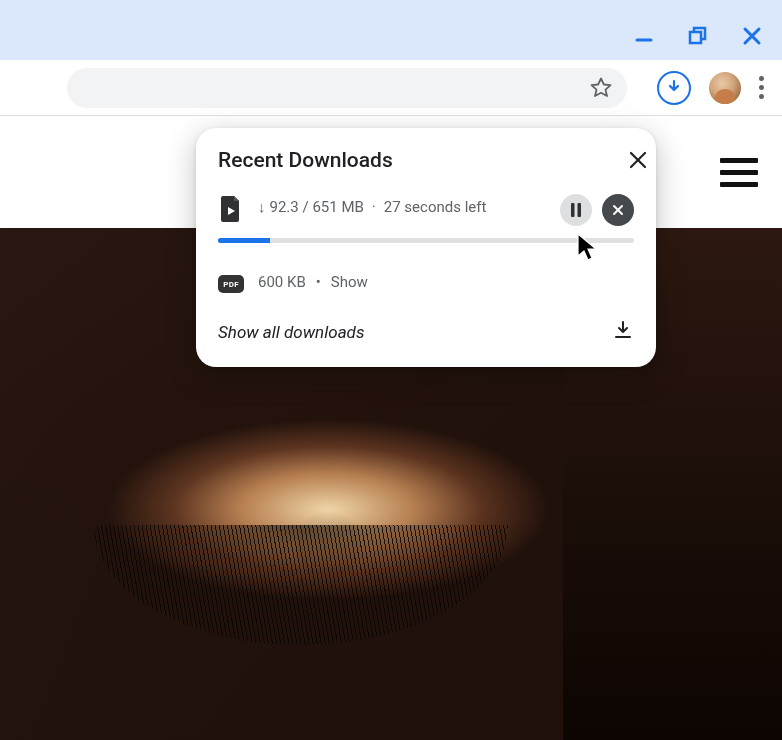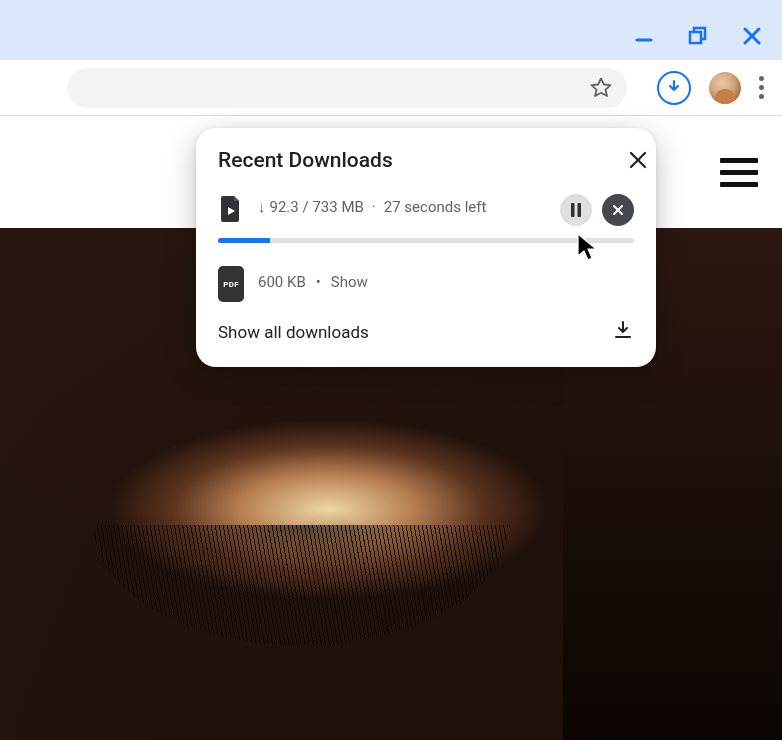--- a/index.html
+++ b/index.html
@@ -137,21 +137,21 @@
   }
   .pop-head h2 {
     font-size: 21px; font-weight: 500; color: #202124;
   }
   .close-x { width:24px; height:24px; cursor:pointer; display:flex; align-items:center; justify-content:center; }
 
   .dl-item { padding: 8px 22px 8px 22px; position:relative; }
   .dl-row { display:flex; align-items:flex-start; gap: 14px; }
   .file-icon { width:26px; height:26px; flex-shrink:0; display:flex; align-items:center; justify-content:center; margin-top:2px;}
   .pdf-badge {
-    width:26px; height:36px; border-radius:5px; background:#333;
+    width:26px; height:18px; border-radius:5px; background:#333;
     color:#fff; font-size:8px; font-weight:700; display:flex; align-items:center; justify-content:center;
     letter-spacing:0.3px;
   }
   .dl-text { flex:1; min-width:0; }
   .dl-name { font-size:17px; color:#202124; white-space:nowrap; overflow:hidden; text-overflow:ellipsis; }
   .dl-sub { font-size:15px; color:#5f6368; margin-top:4px; display:flex; align-items:center; gap:4px;}
   .dl-actions { display:flex; align-items:center; gap:10px; margin-top:0px; }
   .round-btn {
     width:32px; height:32px; border-radius:50%;
     display:flex; align-items:center; justify-content:center;
@@ -164,20 +164,21 @@
     height:5px; width:100%;
     background:#e0e0e0;
     border-radius:3px;
     overflow:hidden;
   }
   .progress-fill { height:100%; background:#1a73e8; width:12.6%; }
 
   .pop-foot {
     display:flex; align-items:center; justify-content:space-between;
     padding: 14px 22px 14px 22px;
+    font-style: italic;
   }
   .pop-foot a { font-size:17px; color:#202124; text-decoration:none; }
 
   .cursor-arrow {
     position:absolute;
     top: 232px;
     left: 576px;
     z-index: 20;
     pointer-events:none;
   }
@@ -255,21 +256,21 @@
       <div class="file-icon">
         <svg width="24" height="28" viewBox="0 0 24 28">
           <path d="M4 1h11l5 5v19a2 2 0 0 1-2 2H4a2 2 0 0 1-2-2V3a2 2 0 0 1 2-2z" fill="#303134"></path>
           <path d="M15 1v5h5" fill="#555"></path>
           <path d="M9 12v8l7-4z" fill="#fff"></path>
         </svg>
       </div>
       <div class="dl-text">
         <div class="dl-sub">
           <span>↓</span>
-          <span>92.3 / 733 MB</span>
+          <span>92.3 / 651 MB</span>
           <span style="margin:0 4px">·</span>
           <span>27 seconds left</span>
         </div>
       </div>
       <div class="dl-actions">
         <div class="round-btn pause-btn">
           <svg width="12" height="14" viewBox="0 0 12 14">
             <rect x="1" y="0" width="3.5" height="14" rx="1" fill="#303134"></rect>
             <rect x="7.5" y="0" width="3.5" height="14" rx="1" fill="#303134"></rect>
           </svg>

